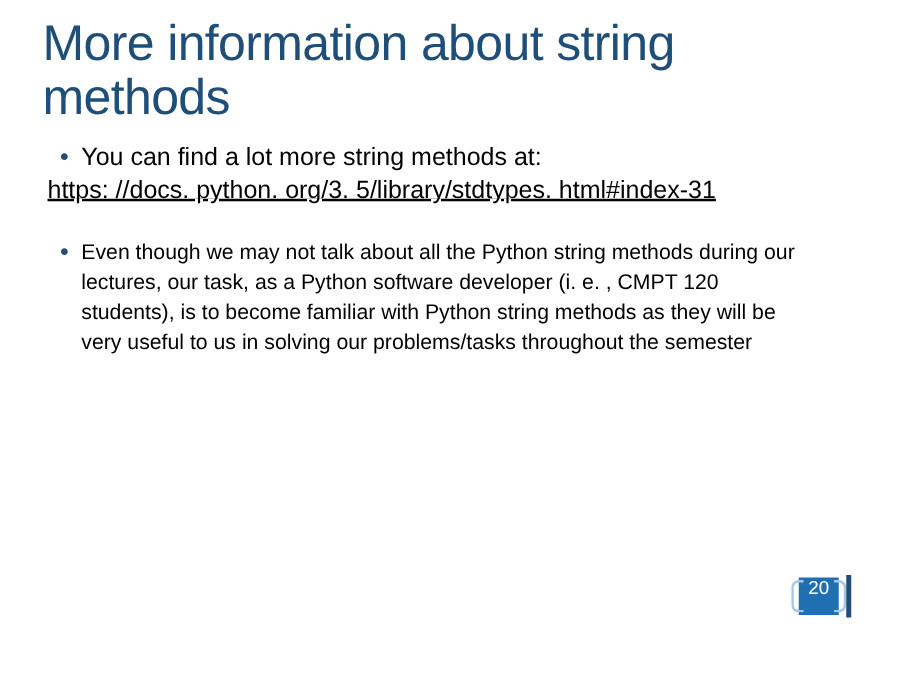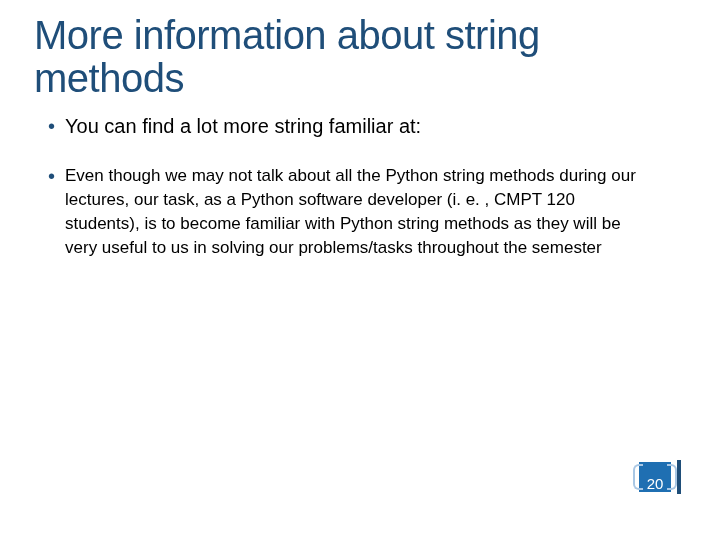--- a/index.html
+++ b/index.html
@@ -52,21 +52,21 @@
     max-width: 600px;
   }
   .page-badge {
     position: absolute;
     right: 10px;
     bottom: 48px;
     width: 32px;
     height: 30px;
     background: #1f6fb2;
     display: flex;
-    align-items: flex-end;
+    align-items: flex-start;
     justify-content: center;
     color: #fff;
     font-size: 15px;
     font-weight: 400;
   }
   .page-badge::before,
   .page-badge::after {
     content: "";
     position: absolute;
     top: 2px;
@@ -97,23 +97,24 @@
 </style>
 </head>
 <body>
 
 <div class="slide">
 
   <h1 class="title">More information about string methods</h1>
 
   <div class="bullet-row">
     <span class="bullet-dot">•</span>
-    <span class="bullet-text">You can find a lot more string familiar at:</span>
+    <span class="bullet-text">You can find a lot more string methods at:</span>
   </div>
 
+  <div class="link-line">https: //docs. python. org/3. 5/library/stdtypes. html#index-31</div>
 
   <div class="spacer"></div>
 
   <div class="bullet-row">
     <span class="bullet-dot">•</span>
     <span class="para-text">Even though we may not talk about all the Python string methods during our lectures, our task, as a Python software developer (i. e. , CMPT 120 students), is to become familiar with Python string methods as they will be very useful to us in solving our problems/tasks throughout the semester</span>
   </div>
 
   <div class="side-accent"></div>
   <div class="page-badge">

